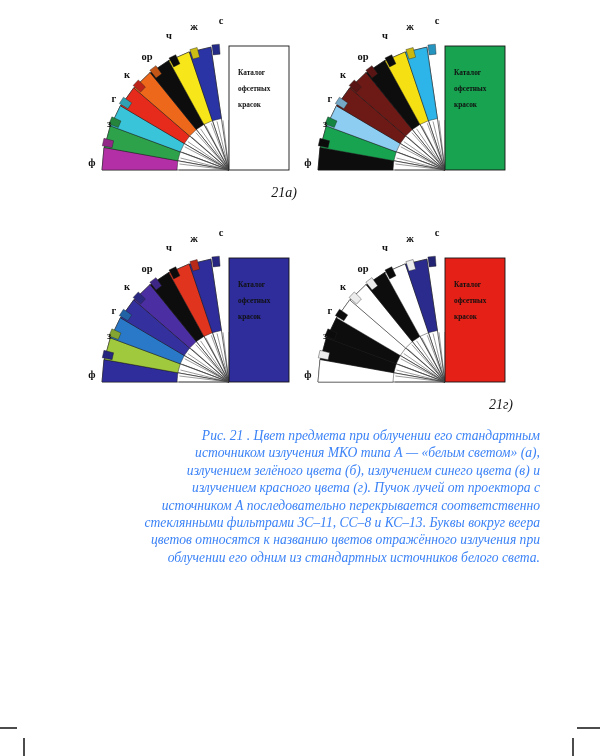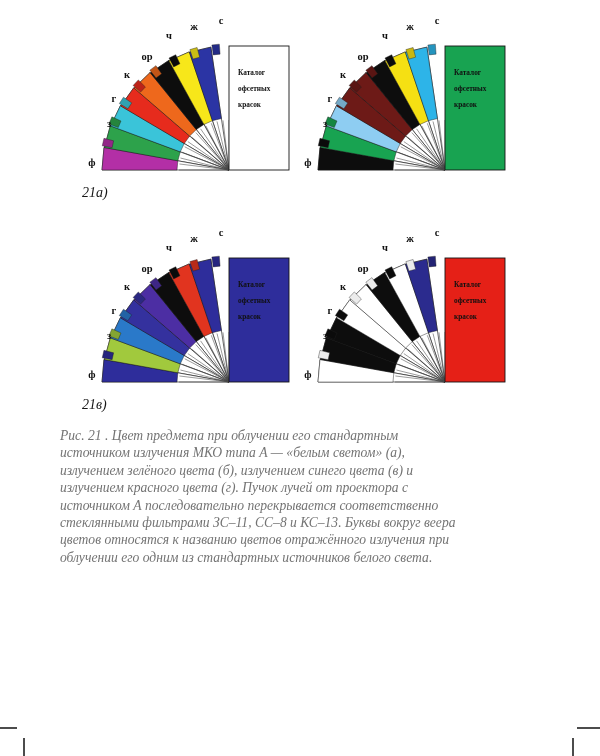--- a/index.html
+++ b/index.html
@@ -2,24 +2,24 @@
 <html><head>
 <meta charset="utf-8">
 <style>
   html,body{margin:0;padding:0;background:#e9e9e9;}
   .page{
     position:relative;width:600px;height:756px;background:#ffffff;
     font-family:"Liberation Serif",serif;overflow:hidden;margin:0 auto;
   }
   .panel{position:absolute;width:215px;}
   .fan-svg{display:block;width:215px;height:178px;}
-  .panel-label{text-align:left;font-style:italic;font-size:14px;color:#161616;margin-top:3px;}
+  .panel-label{text-align:right;font-style:italic;font-size:14px;color:#161616;margin-top:3px;}
   .caption{
-    position:absolute;left:60px;top:427px;width:480px;text-align:left;
-    font-style:italic;font-size:13.6px;line-height:17.4px;color:#737373;
+    position:absolute;left:60px;top:427px;width:480px;text-align:right;
+    font-style:italic;font-size:13.6px;line-height:17.4px;color:#3b82f6;
     white-space:pre-line;
   }
   .crop{position:absolute;background:#4c4c4c;}
 </style>
 </head>
 <body>
 
 <div class="page">
 
   <div class="panel" style="left:82px;top:4px">
@@ -179,21 +179,20 @@
         <text x="156" y="103" font-size="7.3" font-weight="bold" font-family="&quot;Liberation Serif&quot;,serif" fill="#101010">красок</text>
         <text x="10" y="162" text-anchor="middle" font-size="10.5" font-weight="bold" font-family="&quot;Liberation Serif&quot;,serif" fill="#111111">ф</text>
         <text x="27" y="123" text-anchor="middle" font-size="10.5" font-weight="bold" font-family="&quot;Liberation Serif&quot;,serif" fill="#111111">з</text>
         <text x="32" y="98" text-anchor="middle" font-size="10.5" font-weight="bold" font-family="&quot;Liberation Serif&quot;,serif" fill="#111111">г</text>
         <text x="45" y="74" text-anchor="middle" font-size="10.5" font-weight="bold" font-family="&quot;Liberation Serif&quot;,serif" fill="#111111">к</text>
         <text x="65" y="56" text-anchor="middle" font-size="10.5" font-weight="bold" font-family="&quot;Liberation Serif&quot;,serif" fill="#111111">ор</text>
         <text x="87" y="35" text-anchor="middle" font-size="10.5" font-weight="bold" font-family="&quot;Liberation Serif&quot;,serif" fill="#111111">ч</text>
         <text x="112" y="26" text-anchor="middle" font-size="10.5" font-weight="bold" font-family="&quot;Liberation Serif&quot;,serif" fill="#111111">ж</text>
         <text x="139" y="20" text-anchor="middle" font-size="10.5" font-weight="bold" font-family="&quot;Liberation Serif&quot;,serif" fill="#111111">с</text>
       </svg>
-    <div class="panel-label">21в)</div>
   </div>
 
   <div class="panel" style="left:298px;top:216px">
     <svg class="fan-svg" viewBox="0 0 215 178">
         <polygon points="147,166 107.39,48.29 128.86,43.13" fill="#ffffff" stroke="#262626" stroke-width="0.7"></polygon>
         <polygon points="147,166 86.97,56.81 107.26,47.91" fill="#ffffff" stroke="#262626" stroke-width="0.7"></polygon>
         <polygon points="147,166 68.33,68.86 86.78,56.46" fill="#ffffff" stroke="#262626" stroke-width="0.7"></polygon>
         <polygon points="147,166 52.07,84.06 68.08,68.55" fill="#ffffff" stroke="#262626" stroke-width="0.7"></polygon>
         <polygon points="147,166 38.72,101.96 51.77,83.80" fill="#ffffff" stroke="#262626" stroke-width="0.7"></polygon>
         <polygon points="147,166 28.72,122.01 38.37,101.76" fill="#ffffff" stroke="#262626" stroke-width="0.7"></polygon>
@@ -235,20 +234,21 @@
         <text x="156" y="103" font-size="7.3" font-weight="bold" font-family="&quot;Liberation Serif&quot;,serif" fill="#101010">красок</text>
         <text x="10" y="162" text-anchor="middle" font-size="10.5" font-weight="bold" font-family="&quot;Liberation Serif&quot;,serif" fill="#111111">ф</text>
         <text x="27" y="123" text-anchor="middle" font-size="10.5" font-weight="bold" font-family="&quot;Liberation Serif&quot;,serif" fill="#111111">з</text>
         <text x="32" y="98" text-anchor="middle" font-size="10.5" font-weight="bold" font-family="&quot;Liberation Serif&quot;,serif" fill="#111111">г</text>
         <text x="45" y="74" text-anchor="middle" font-size="10.5" font-weight="bold" font-family="&quot;Liberation Serif&quot;,serif" fill="#111111">к</text>
         <text x="65" y="56" text-anchor="middle" font-size="10.5" font-weight="bold" font-family="&quot;Liberation Serif&quot;,serif" fill="#111111">ор</text>
         <text x="87" y="35" text-anchor="middle" font-size="10.5" font-weight="bold" font-family="&quot;Liberation Serif&quot;,serif" fill="#111111">ч</text>
         <text x="112" y="26" text-anchor="middle" font-size="10.5" font-weight="bold" font-family="&quot;Liberation Serif&quot;,serif" fill="#111111">ж</text>
         <text x="139" y="20" text-anchor="middle" font-size="10.5" font-weight="bold" font-family="&quot;Liberation Serif&quot;,serif" fill="#111111">с</text>
       </svg>
+    <div class="panel-label">21г)</div>
   </div>
 
   <div class="caption">Рис. 21 . Цвет предмета при облучении его стандартным
 источником излучения МКО типа А — «белым светом» (а),
 излучением зелёного цвета (б), излучением синего цвета (в) и
 излучением красного цвета (г). Пучок лучей от проектора с
 источником А последовательно перекрывается соответственно
 стеклянными фильтрами ЗС–11, СС–8 и КС–13. Буквы вокруг веера
 цветов относятся к названию цветов отражённого излучения при
 облучении его одним из стандартных источников белого света.</div>

